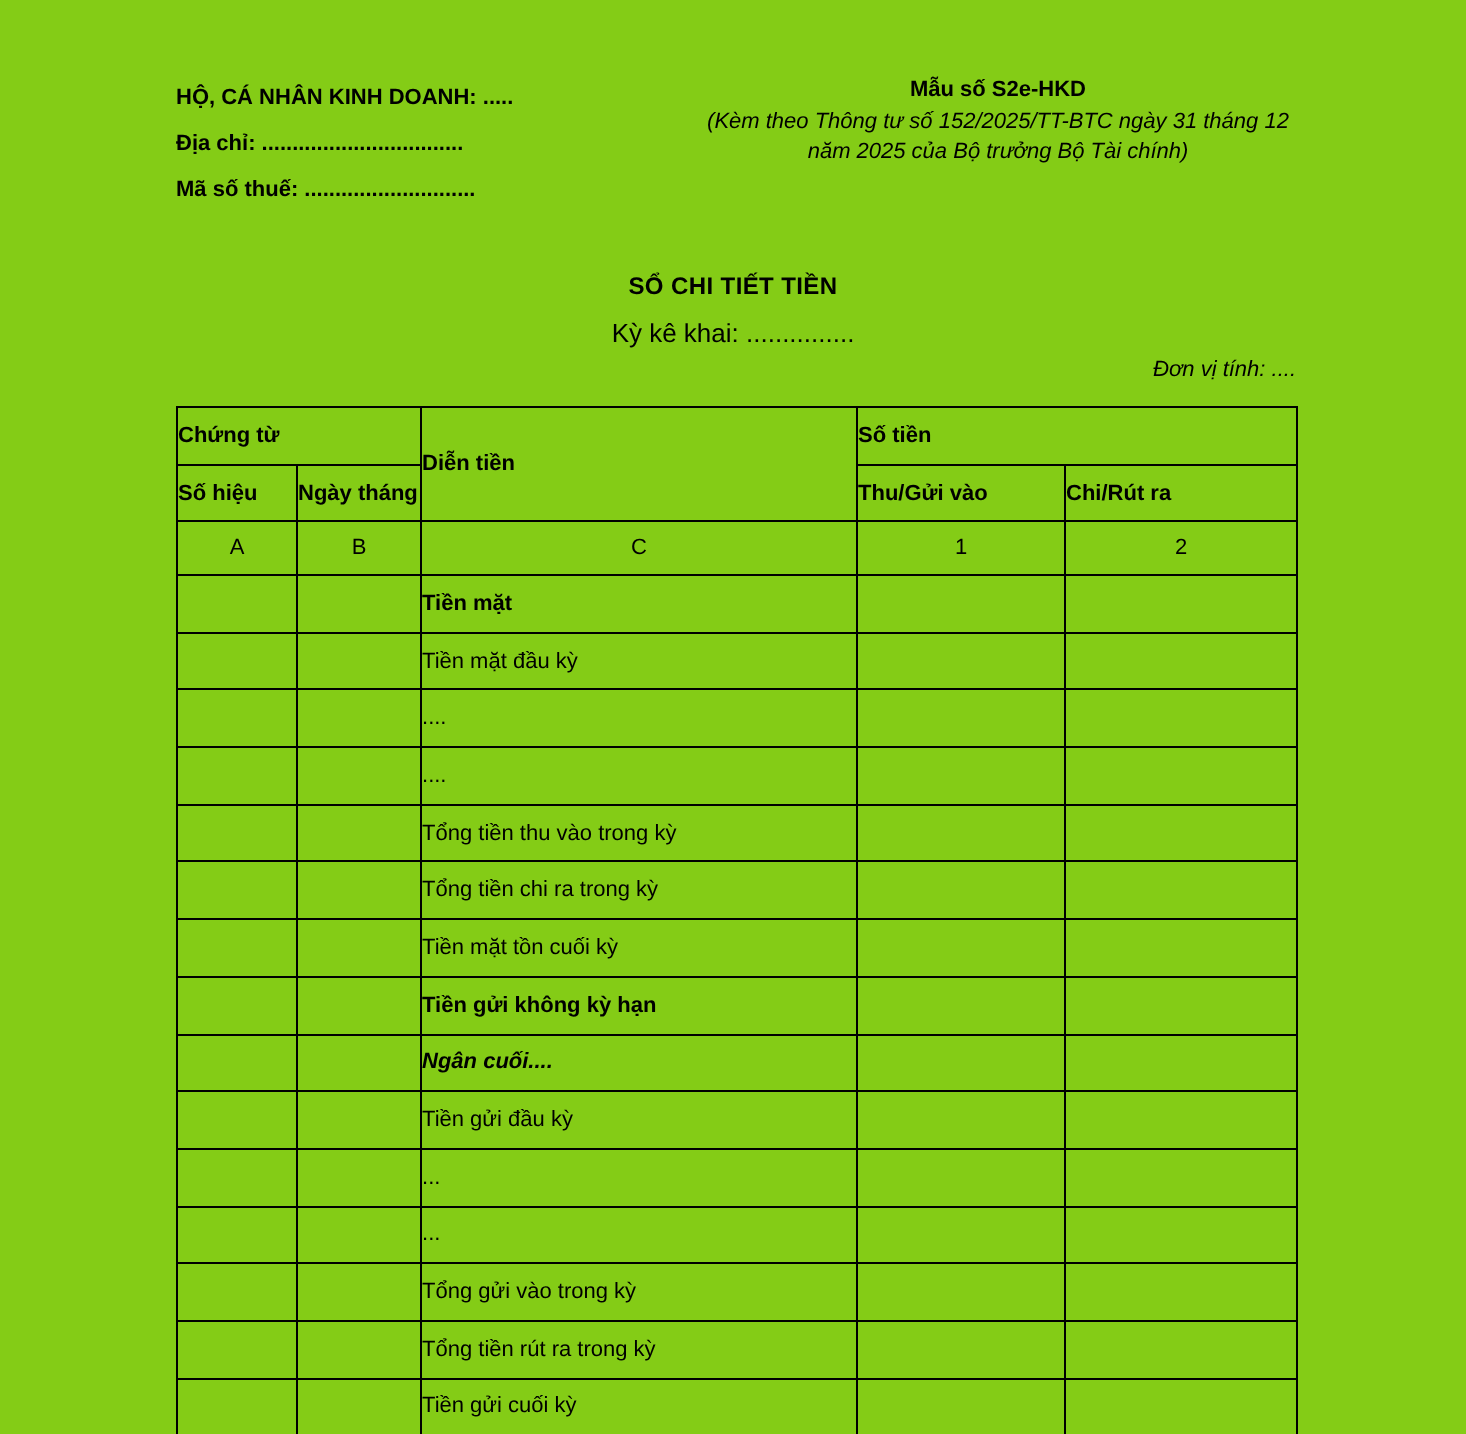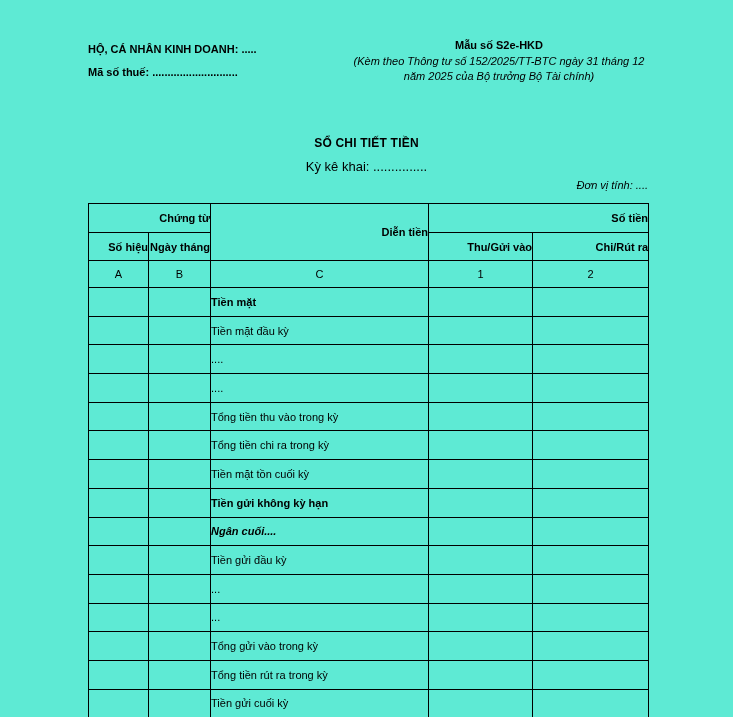--- a/index.html
+++ b/index.html
@@ -5,21 +5,21 @@
   * { margin:0; padding:0; box-sizing:border-box; }
   html,body { background:#ffffff; }
   body {
     font-family: "Liberation Sans", sans-serif;
     color:#000;
   }
   .page {
     position:relative;
     width:733px;
     height:717px;
-    background:#5eead4;
+    background:#84cc16;
     overflow:hidden;
   }
   .header-left {
     position:absolute;
     left:88px; top:38px;
     font-size:11px;
     font-weight:bold;
     line-height:23px;
     white-space:nowrap;
   }
@@ -55,38 +55,39 @@
     border-collapse:collapse;
     table-layout:fixed;
     font-size:11px;
   }
   table.grid th, table.grid td {
     border:1px solid #000;
     padding:0;
     vertical-align:middle;
     overflow:hidden;
   }
-  table.grid th { font-weight:bold; text-align:right; }
+  table.grid th { font-weight:bold; text-align:left; }
   tr.hrow1 { height:29px; }
   tr.hrow2 { height:28px; }
   tr.hrow3 { height:27px; }
   tr.hrow3 td { text-align:center; font-weight:normal; }
   table.grid tbody tr { height:28.7px; }
   td.desc { text-align:left; padding-left:5px; }
   .bold { font-weight:bold; }
   .bold-italic { font-weight:bold; font-style:italic; }
   .normal { font-weight:normal; }
 </style>
 </head>
 <body>
 
 <div class="page">
 
   <div class="header-left">
     <div>HỘ, CÁ NHÂN KINH DOANH: .....</div>
+    <div>Địa chỉ: .................................</div>
     <div>Mã số thuế: ............................</div>
   </div>
 
   <div class="header-right">
     <div class="form-number">Mẫu số S2e-HKD</div>
     <div class="circular">(Kèm theo Thông tư số 152/2025/TT-BTC ngày 31 tháng 12</div>
     <div class="circular">năm 2025 của Bộ trưởng Bộ Tài chính)</div>
   </div>
 
   <div class="title-block">

